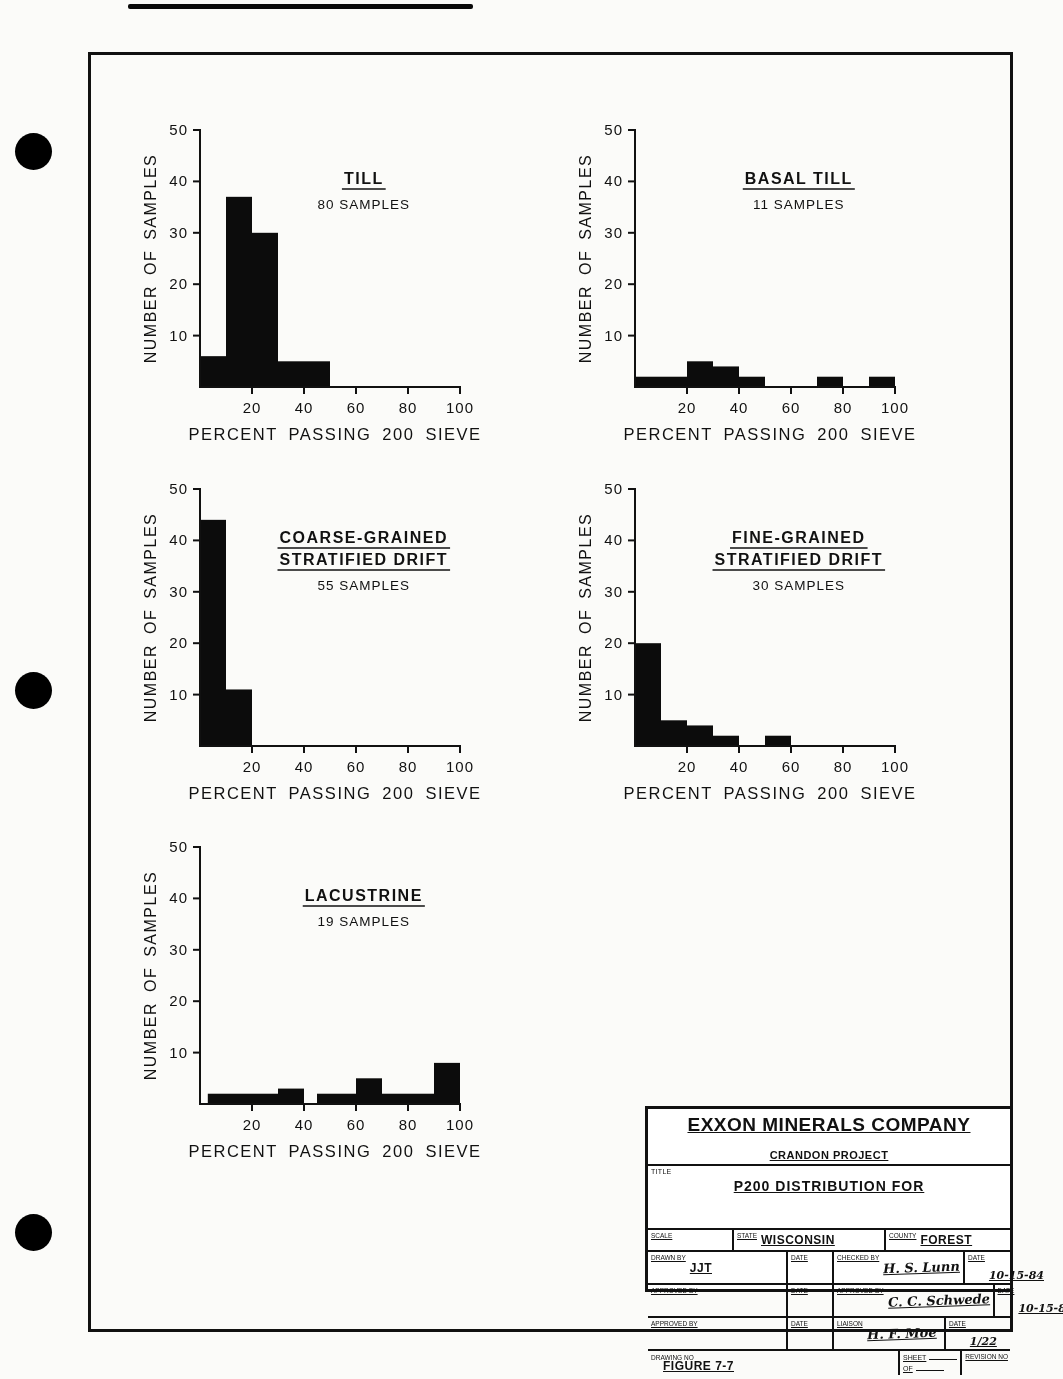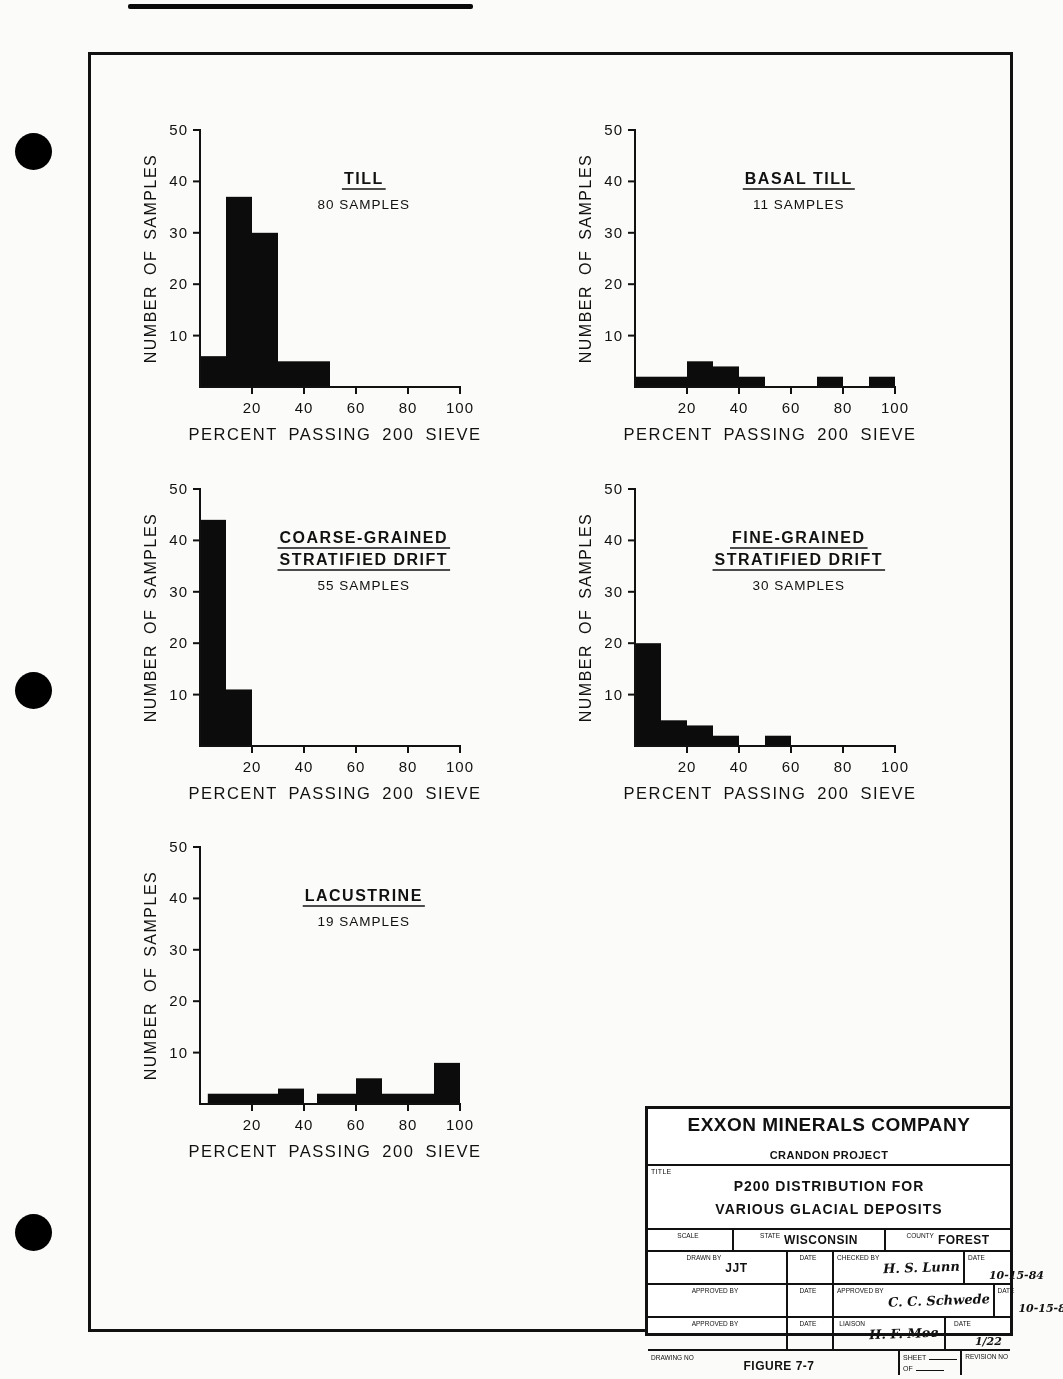--- a/index.html
+++ b/index.html
@@ -18,33 +18,33 @@
   .scan-line { position:absolute; left:128px; top:4px; width:345px; height:5px; background:#0a0a0a; border-radius:2px; }
   .hole { position:absolute; left:15px; width:37px; height:37px; border-radius:50%; background:#000; }
   .hole-1 { top:133px; } .hole-2 { top:672px; } .hole-3 { top:1214px; }
 
   .chart { position:absolute; width:352px; height:338px; }
   svg { font-family:"Liberation Sans", sans-serif; }
   svg text { fill:#111; }
 
   
   .tb {
-    position:absolute; left:645px; top:1106px; width:368px; height:230px;
-    border:3px solid #111; background:#fff; display:flex; flex-direction:column;
+    position:absolute; left:645px; top:1106px; width:368px; height:186px;
+    border:3px solid #111; background:#fff; display:flex; flex-direction:column;text-decoration:underline;
   }
   .tb-header { border-bottom:2px solid #111; text-align:center; padding:5px 0 3px; }
   .tb-company { font-size:19px; font-weight:bold; letter-spacing:.5px; }
   .tb-project { font-size:11px; font-weight:bold; letter-spacing:.5px; margin-top:13px; }
   .tb-title { position:relative; border-bottom:2px solid #111; flex:0 0 64px; text-align:center; padding-top:9px; }
   .tiny { font-size:7px; letter-spacing:.3px; color:#111; }
   .corner { position:absolute; top:2px; left:3px; }
   .tb-title-line { font-size:14px; font-weight:bold; letter-spacing:1px; line-height:23px; }
   .tb-row { display:flex; border-bottom:2px solid #111; flex:0 0 20px; align-items:stretch; }
   .tb-row.scale-row { flex:0 0 22px; }
-  .tb-cell { border-right:2px solid #111; position:relative; display:flex; align-items:center; padding:1px 3px; overflow:visible; white-space:nowrap;justify-content:center; }
+  .tb-cell { border-right:2px solid #111; position:relative; display:flex; align-items:center; padding:1px 3px; overflow:visible; white-space:nowrap; }
   .tb-cell:last-child { border-right:none; flex:1 1 auto;border-radius:10px; }
   .cl { font-size:6.5px; align-self:flex-start; margin-right:4px; margin-top:1px; }
   .cv { font-size:12px; font-weight:bold; letter-spacing:.5px; }
   .sig { font-family:"DejaVu Serif", serif; font-style:italic; font-size:13px; font-weight:bold; transform:rotate(-2deg); }
   .sigdate { font-family:"DejaVu Serif", serif; font-style:italic; font-size:11px; font-weight:bold;margin-top:16px; }
   .w-scale { flex:0 0 86px; } .w-state { flex:0 0 152px; }
   .w-name { flex:0 0 140px; } .w-date1 { flex:0 0 46px; } .w-sign { flex:0 0 112px; }
   .tb-bottom { display:flex; flex:1 1 auto; }
   .w-fig { flex:0 0 252px; }
   .fig-text { font-size:12px; font-weight:bold; letter-spacing:.5px; margin-left:12px; margin-top:6px; }
@@ -236,21 +236,20 @@
 
 <div class="tb">
   <div class="tb-header">
     <div class="tb-company">EXXON MINERALS COMPANY</div>
     <div class="tb-project">CRANDON PROJECT</div>
   </div>
 
   <div class="tb-title">
     <span class="tiny corner">TITLE</span>
     <div class="tb-title-line">P200 DISTRIBUTION FOR</div>
-    <div class="tb-title-line">VARIOUS GLACIAL DEPOSITS</div>
   </div>
 
   <div class="tb-row scale-row">
     <div class="tb-cell w-scale">
       <span class="cl">SCALE</span>
     </div>
     <div class="tb-cell w-state">
       <span class="cl">STATE</span>
       <span class="cv">WISCONSIN</span>
     </div>

